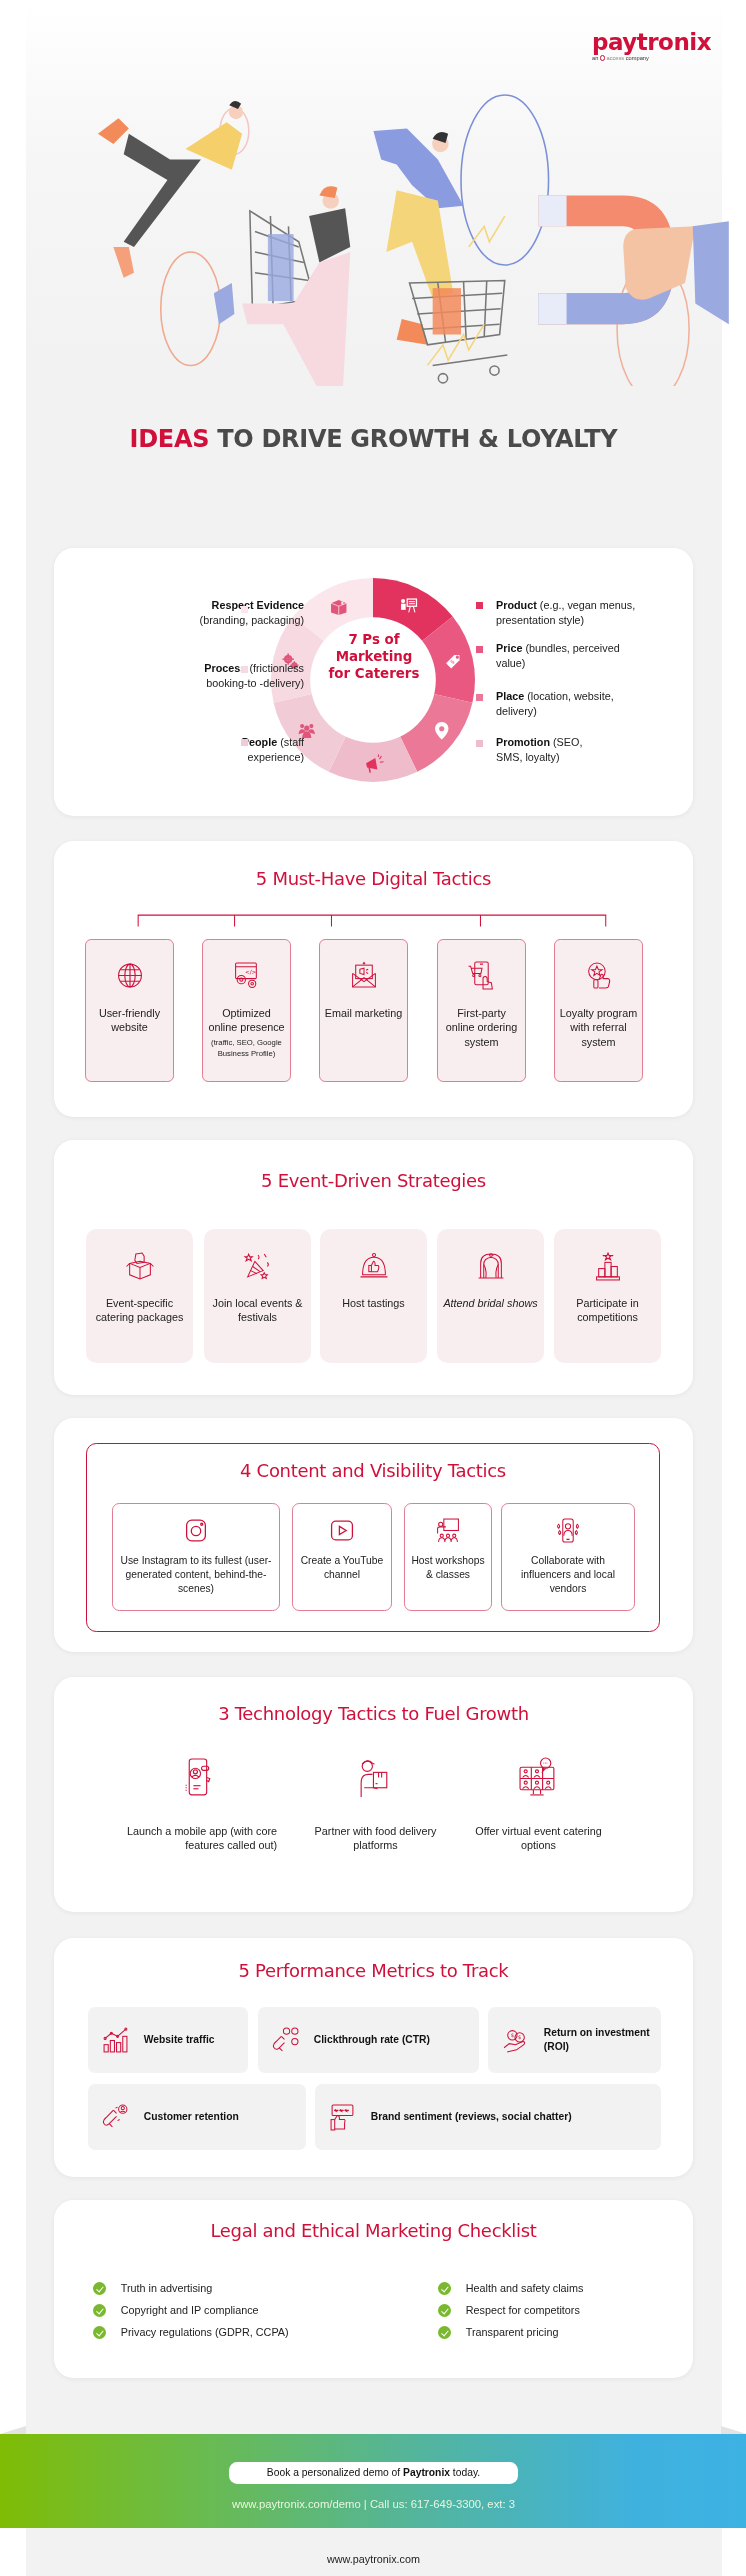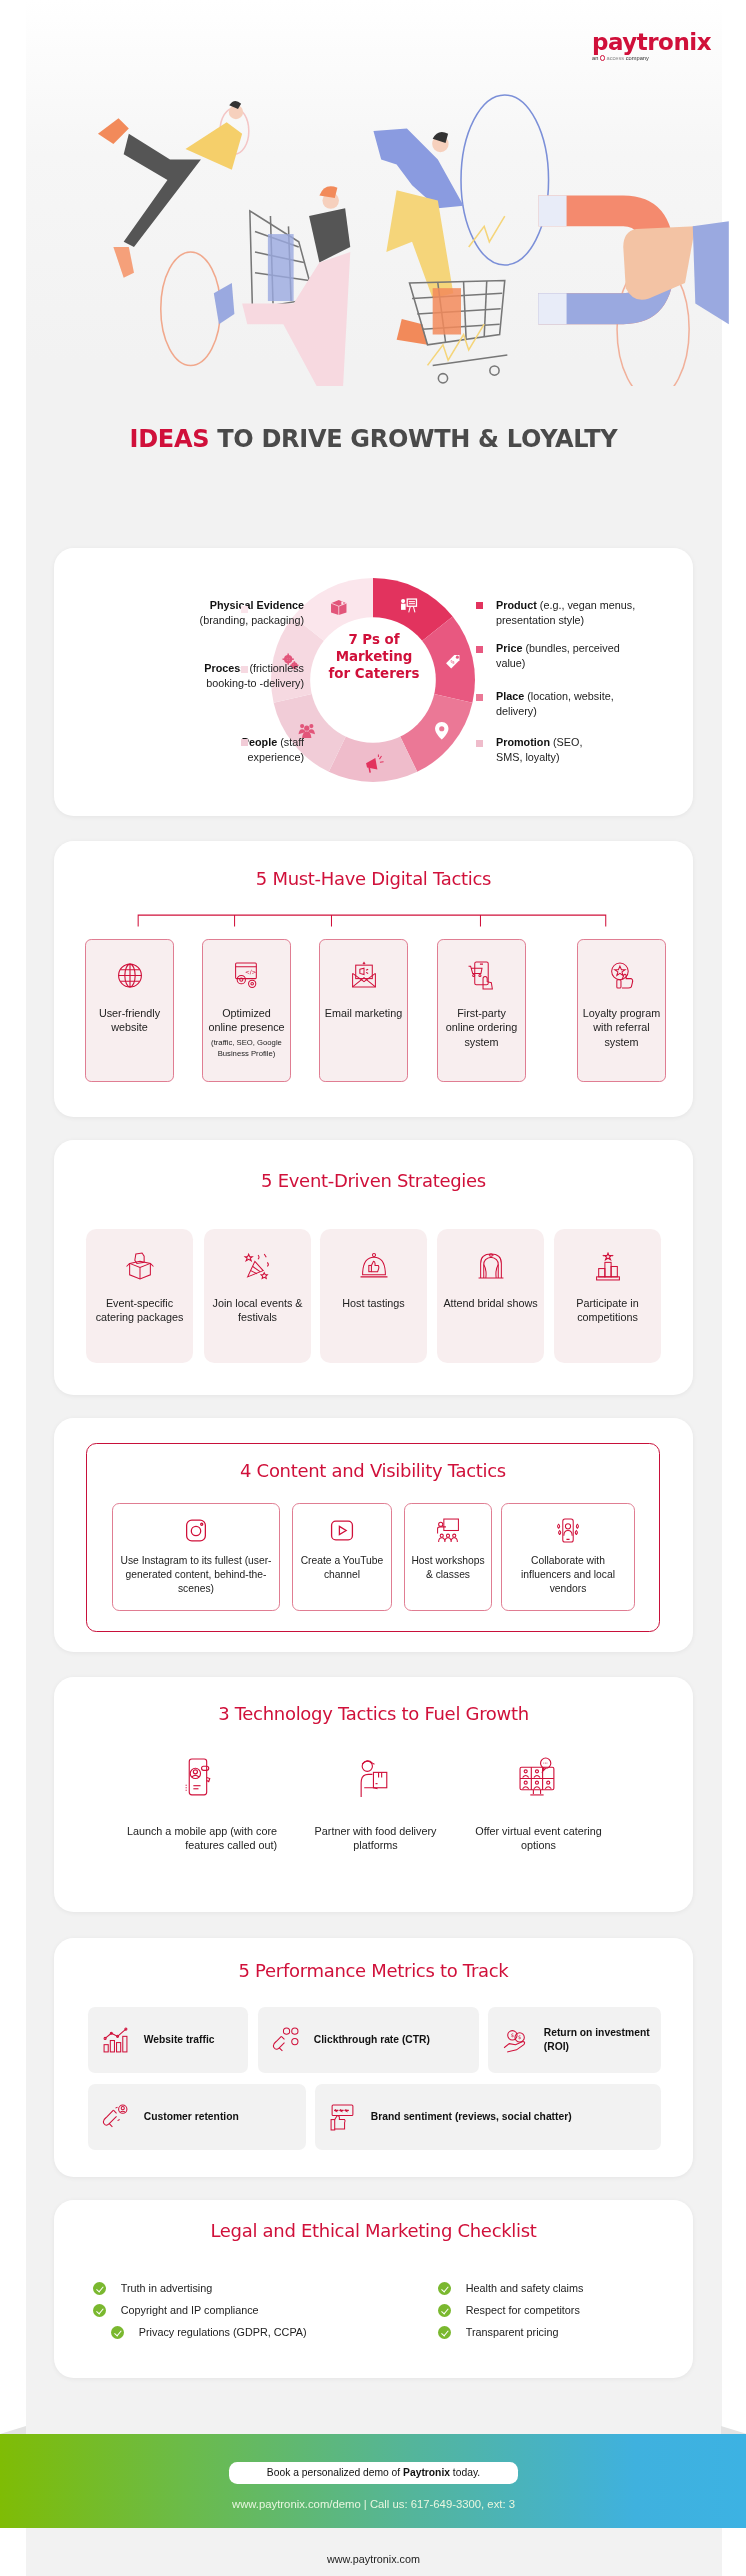--- a/index.html
+++ b/index.html
@@ -231,21 +231,21 @@
   </svg>
 <svg style="position:absolute;left:330px;top:599px;" width="17.5" height="16.5" viewBox="0 0 34 32">
     <path d="M2 8 L17 2 L32 8 L32 26 L17 31 L2 26 Z" fill="#e2557a"></path>
     <path d="M2 8 L17 14 L32 8" fill="none" stroke="#fbe6ec" stroke-width="1.5"></path>
     <line x1="17" y1="14" x2="17" y2="31" stroke="#fbe6ec" stroke-width="1.5"></line>
     <rect x="22" y="5" width="4" height="6" fill="#fbe6ec"></rect>
   </svg>
 
 <div>
   <div class="ps-left" style="top:598px;">
-    <b>Physical Evidence</b><br>
+    <b>Respect Evidence</b><br>
     <span>(branding, packaging)</span>
   </div>
   <div class="sw" style="left:241px;top:606px;background:#fbe6ec;"></div>
 
   <div class="ps-left" style="top:661px;width:126px;">
     <b>Process</b> <span>(frictionless booking-to -delivery)</span>
   </div>
   <div class="sw" style="left:241px;top:666px;background:#f6d9e1;"></div>
 
   <div class="ps-left" style="top:735px;width:103px;">
@@ -326,21 +326,21 @@
   <svg class="ico" viewBox="0 0 56 56" fill="none" stroke="#d0103a" stroke-width="2">
       <rect x="14" y="2" width="26" height="44" rx="3"></rect>
       <line x1="24" y1="6" x2="30" y2="6"></line>
       <path d="M2 10 L6 10 L10 24 L26 24 L28 14 L8 14"></path>
       <circle cx="12" cy="28" r="2"></circle>
       <circle cx="24" cy="28" r="2"></circle>
       <path d="M30 54 L30 34 Q30 30 34 30 Q38 30 38 34 L38 40 L46 42 L48 54 Z"></path>
     </svg>
   <div class="lbl">First-party online ordering system</div>
 </div>
-<div class="dbox" style="left:577px;">
+<div class="dbox" style="left:554px;">
   <svg class="ico" viewBox="0 0 56 56" fill="none" stroke="#d0103a" stroke-width="2">
       <circle cx="24" cy="20" r="16"></circle>
       <path d="M24 10 L27 17 L34 17 L28 21 L30 28 L24 24 L18 28 L20 21 L14 17 L21 17 Z"></path>
       <rect x="18" y="36" width="8" height="16" rx="2"></rect>
       <path d="M28 36 L32 26 Q36 24 36 30 L36 34 L46 34 Q50 36 48 42 L46 50 Q44 52 40 52 L28 52"></path>
     </svg>
   <div class="lbl">Loyalty program with referral system</div>
 </div>
 
 <div class="card" style="top:1140px;height:255px;">
@@ -372,21 +372,21 @@
 <div class="ebox" style="left:320px;">
   <svg class="ico" viewBox="0 0 56 56" fill="none" stroke="#d0103a" stroke-width="2">
       <circle cx="28" cy="6" r="3"></circle>
       <path d="M6 44 Q6 10 28 10 Q50 10 50 44 Z"></path>
       <line x1="2" y1="48" x2="54" y2="48"></line>
       <rect x="18" y="26" width="5" height="12"></rect>
       <path d="M23 26 L27 18 Q30 18 30 22 L30 26 L36 26 Q38 28 37 32 L35 38 L23 38"></path>
     </svg>
   <div class="lbl">Host tastings</div>
 </div>
-<div class="ebox" style="left:437px;">
+<div class="ebox" style="left:437px;font-style:italic;">
   <svg class="ico" viewBox="0 0 56 56" fill="none" stroke="#d0103a" stroke-width="2">
       <path d="M8 50 L8 22 Q8 4 28 4 Q48 4 48 22 L48 50"></path>
       <path d="M14 50 L14 24 Q14 12 28 10 Q42 12 42 24 L42 50"></path>
       <path d="M24 6 Q28 2 32 6 Q28 10 24 6"></path>
       <path d="M14 24 Q20 34 18 50"></path>
       <path d="M42 24 Q36 34 38 50"></path>
       <line x1="4" y1="50" x2="52" y2="50"></line>
     </svg>
   <div class="lbl">Attend bridal shows</div>
 </div>
@@ -565,21 +565,21 @@
   <div class="sec-title" style="top:19.6px;">Legal and Ethical Marketing Checklist</div>
 </div>
 <div class="chk" style="left:93px;top:2282px;">
     <span class="dot"></span>
     <span>Truth in advertising</span>
   </div>
 <div class="chk" style="left:93px;top:2304px;">
     <span class="dot"></span>
     <span>Copyright and IP compliance</span>
   </div>
-<div class="chk" style="left:111px;top:2326px;">
+<div class="chk" style="left:93px;top:2326px;">
     <span class="dot"></span>
     <span>Privacy regulations (GDPR, CCPA)</span>
   </div>
 <div class="chk" style="left:438px;top:2282px;">
     <span class="dot"></span>
     <span>Health and safety claims</span>
   </div>
 <div class="chk" style="left:438px;top:2304px;">
     <span class="dot"></span>
     <span>Respect for competitors</span>

